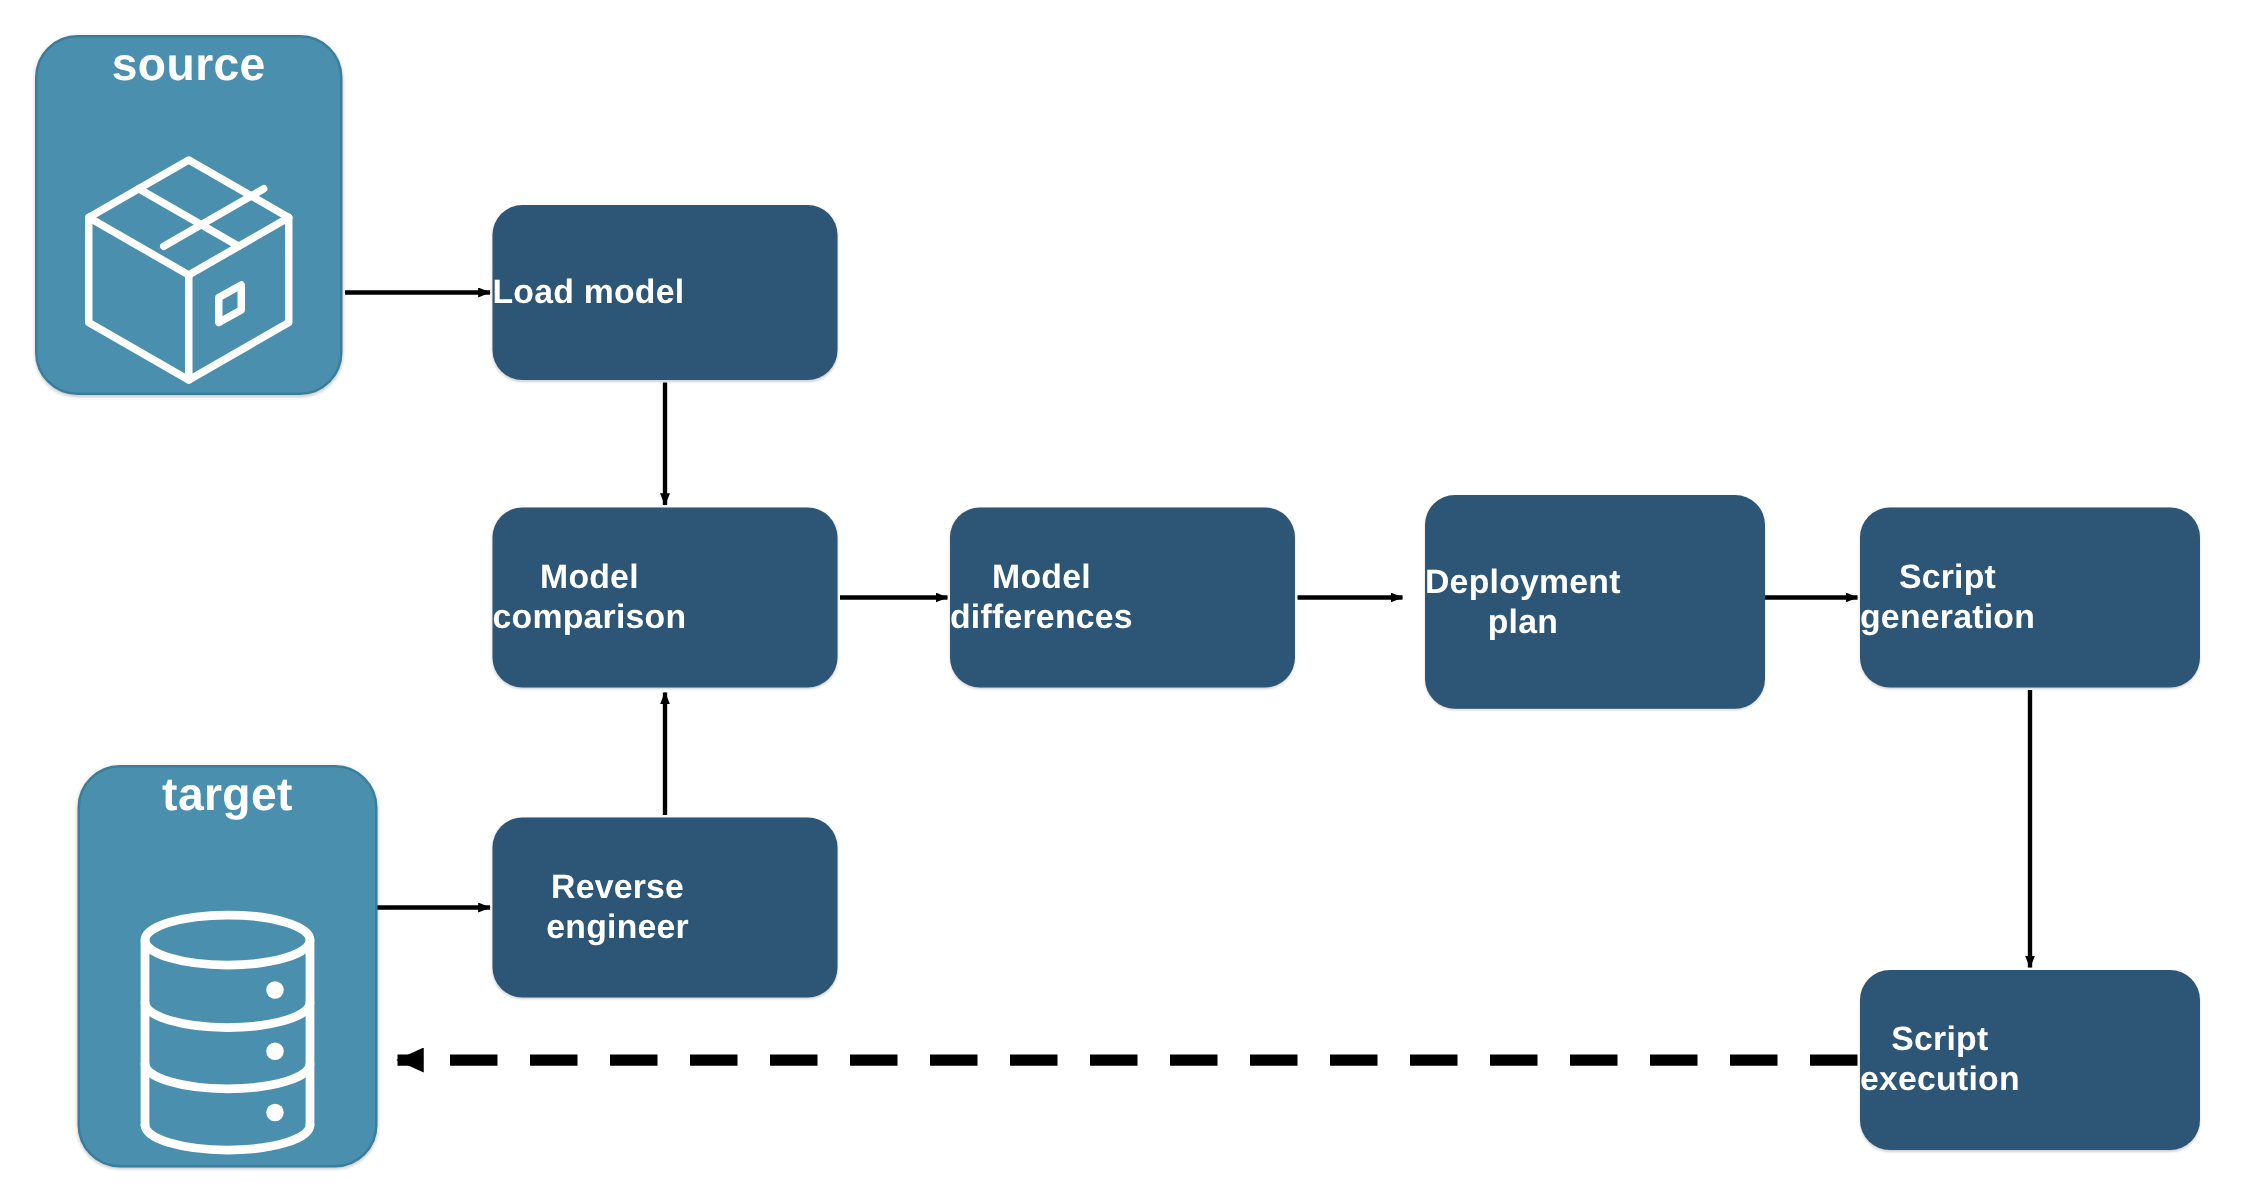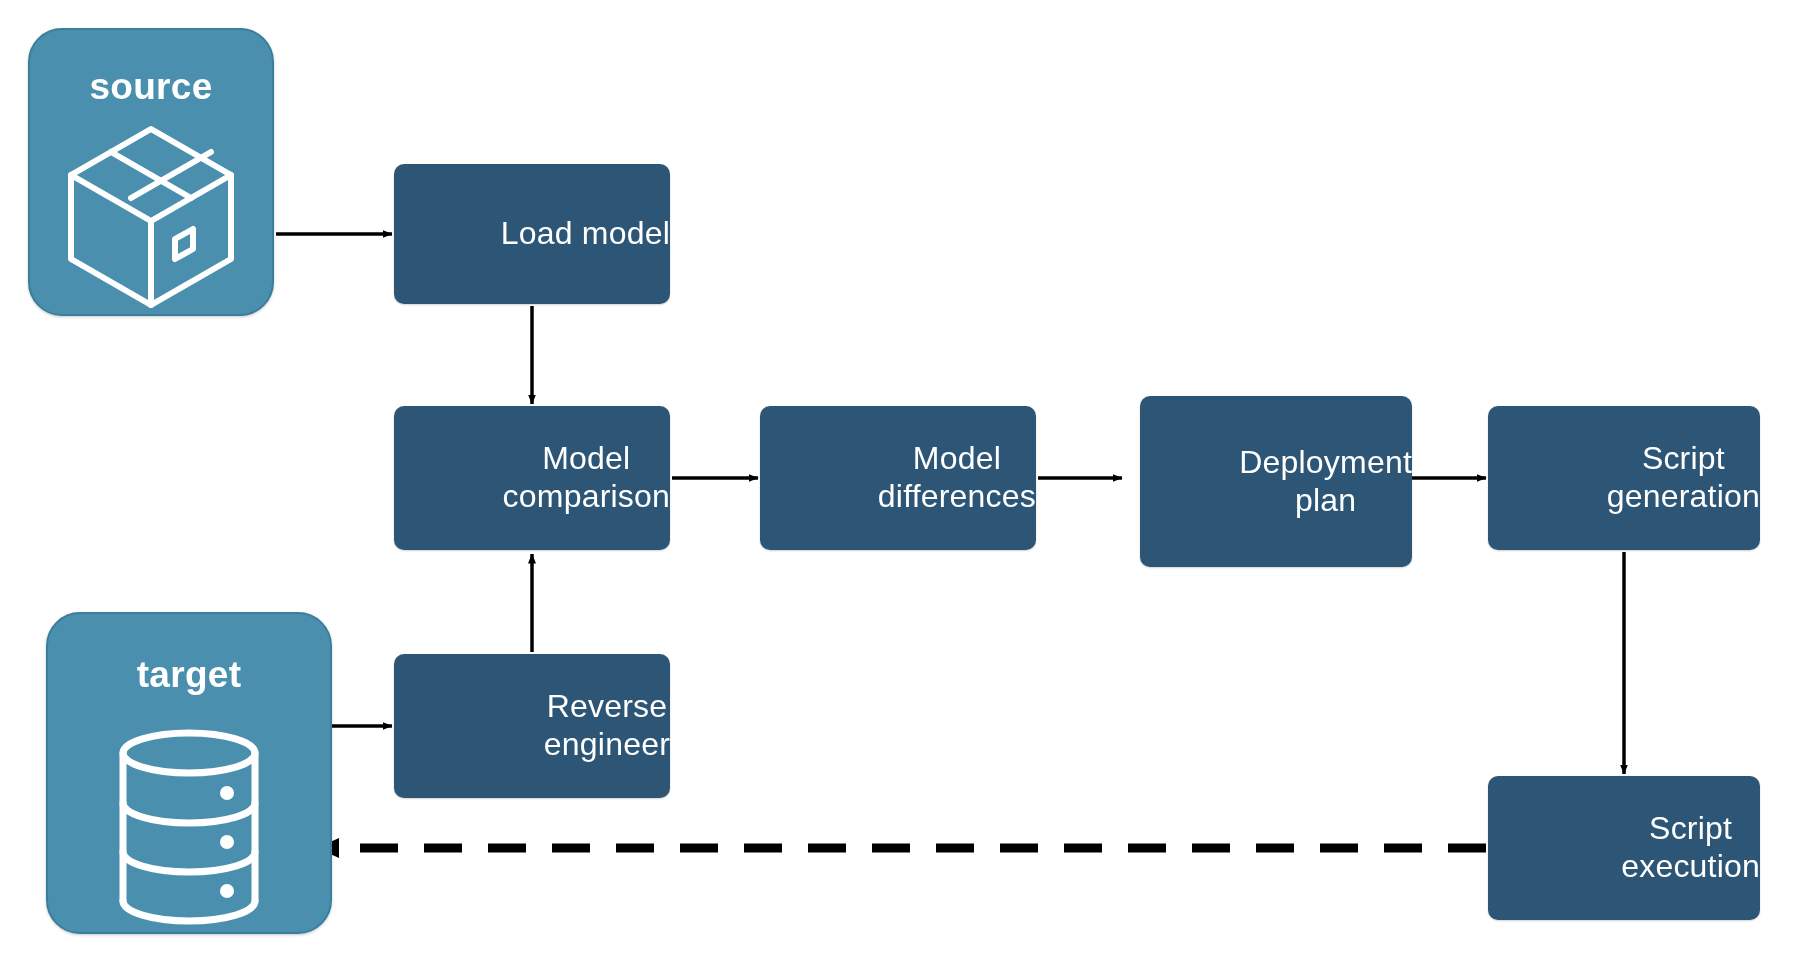--- a/index.html
+++ b/index.html
@@ -15,30 +15,30 @@
     width: 1800px;
     height: 959px;
     background: #ffffff;
     overflow: hidden;
   }
   .node {
     position: absolute;
     box-sizing: border-box;
     display: flex;
     align-items: center;
-    justify-content: flex-end;
+    justify-content: space-between;
     text-align: center;
     color: #ffffff;
     line-height: 1.18;
   }
   .proc {
     background: #2d5575;
-    border-radius: 10px;
-    font-size: 32px;
-    font-weight: 400;
+    border-radius: 24px;
+    font-size: 27px;
+    font-weight: 700;
     letter-spacing: 0.2px;
     box-shadow: 0 1px 2px rgba(0,0,0,0.18);
   }
   .endpoint {
     background: #4a90ae;
     border: 2px solid #3b7e9b;
     border-radius: 34px;
     flex-direction: column;
     box-shadow: 0 1px 3px rgba(0,0,0,0.22);
   }
@@ -129,21 +129,21 @@
 
           <path d="M48 29 L128 75"></path>
           <path d="M68 75 L148 29"></path>
 
           <path d="M112 116 L130 106 L130 126 L112 136 Z"></path>
         </g>
       </svg>
     </div>
   </div>
 
-  <div class="node endpoint" id="node-target" style="left:46px; top:612px; width:286px; height:322px;gap:16px;">
+  <div class="node endpoint" id="node-target" style="left:62px; top:612px; width:240px; height:322px;gap:16px;">
     <div class="ep-label">target</div>
     <div class="ep-icon" style="margin-top:14px;">
       <svg width="160" height="200" viewBox="0 0 160 200" xmlns="http://www.w3.org/2000/svg">
         <g fill="none" stroke="#ffffff" stroke-width="7" stroke-linejoin="round" stroke-linecap="round">
           <ellipse cx="80" cy="26" rx="66" ry="20"></ellipse>
           <path d="M14 26 L14 174"></path>
           <path d="M146 26 L146 174"></path>
           <path d="M14 174 A66 20 0 0 0 146 174"></path>
           <path d="M14 76 A66 20 0 0 0 146 76"></path>
           <path d="M14 125 A66 20 0 0 0 146 125"></path>

